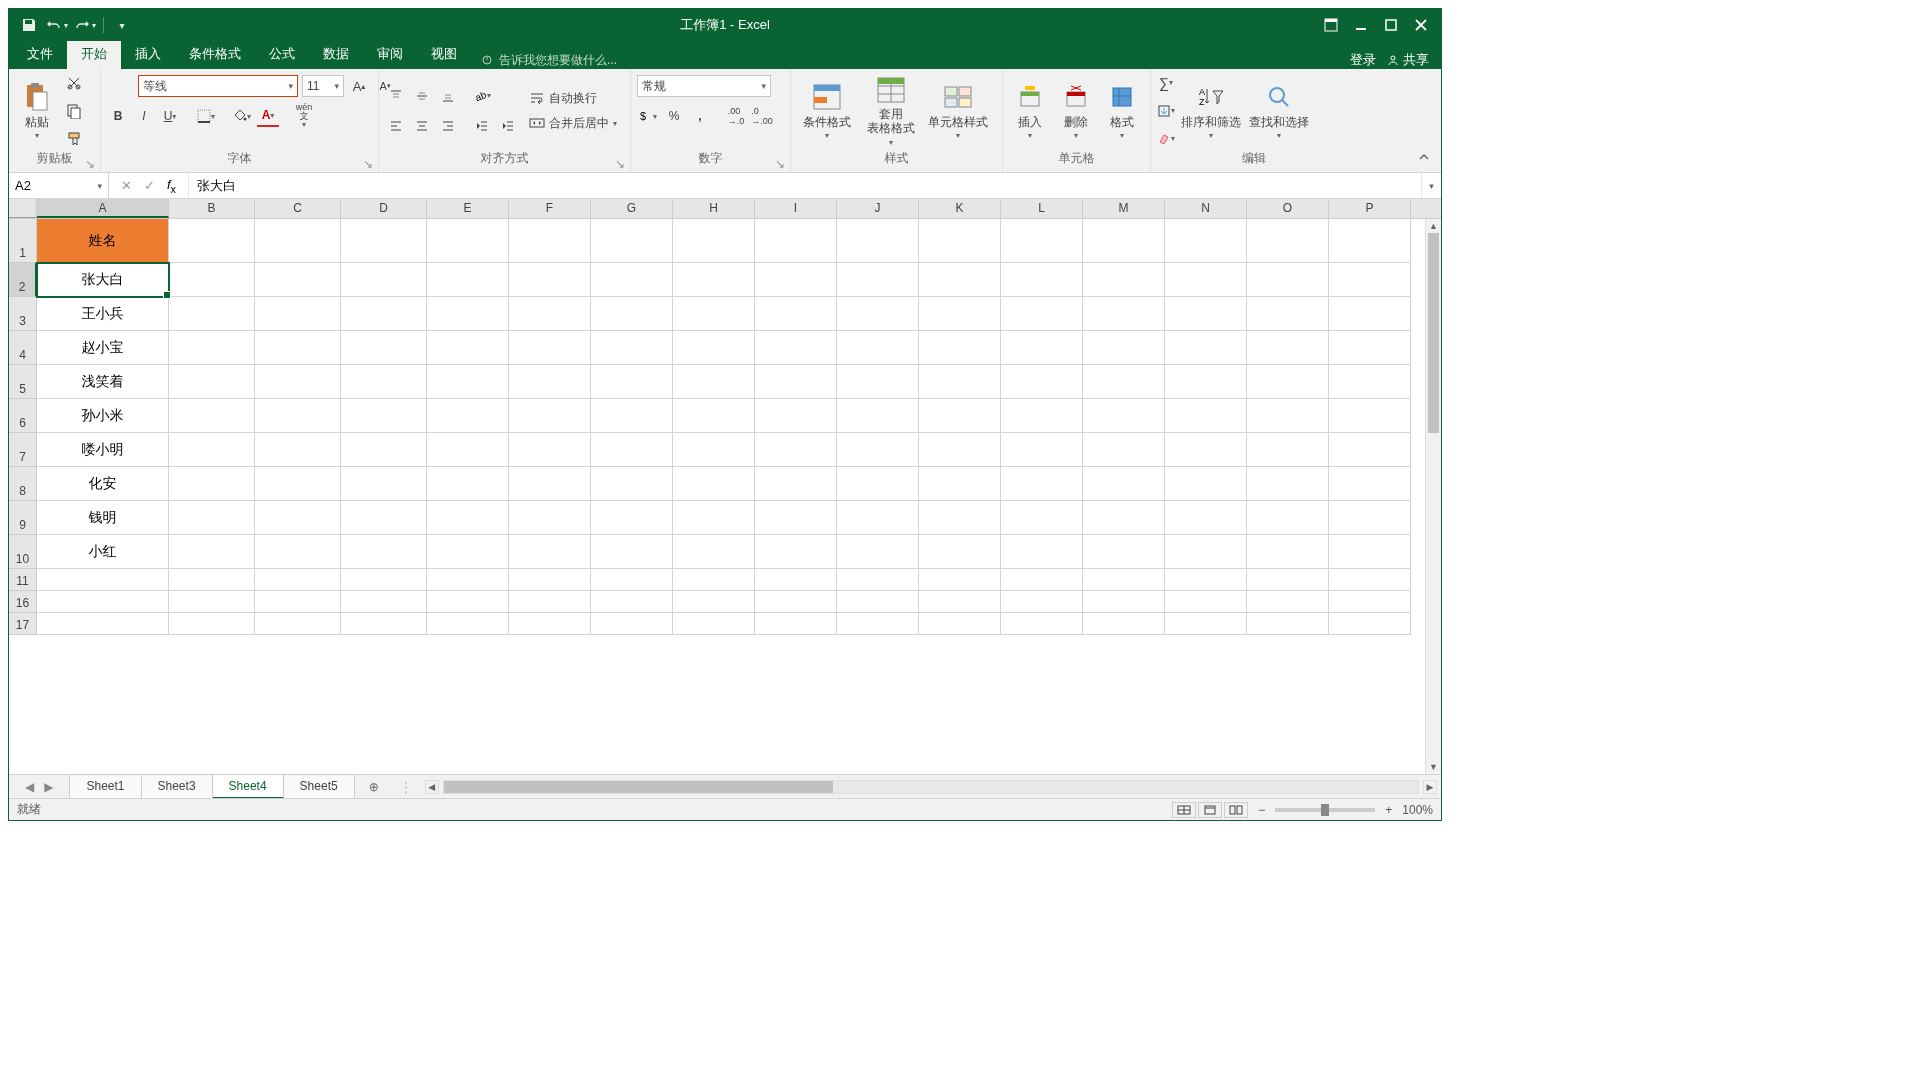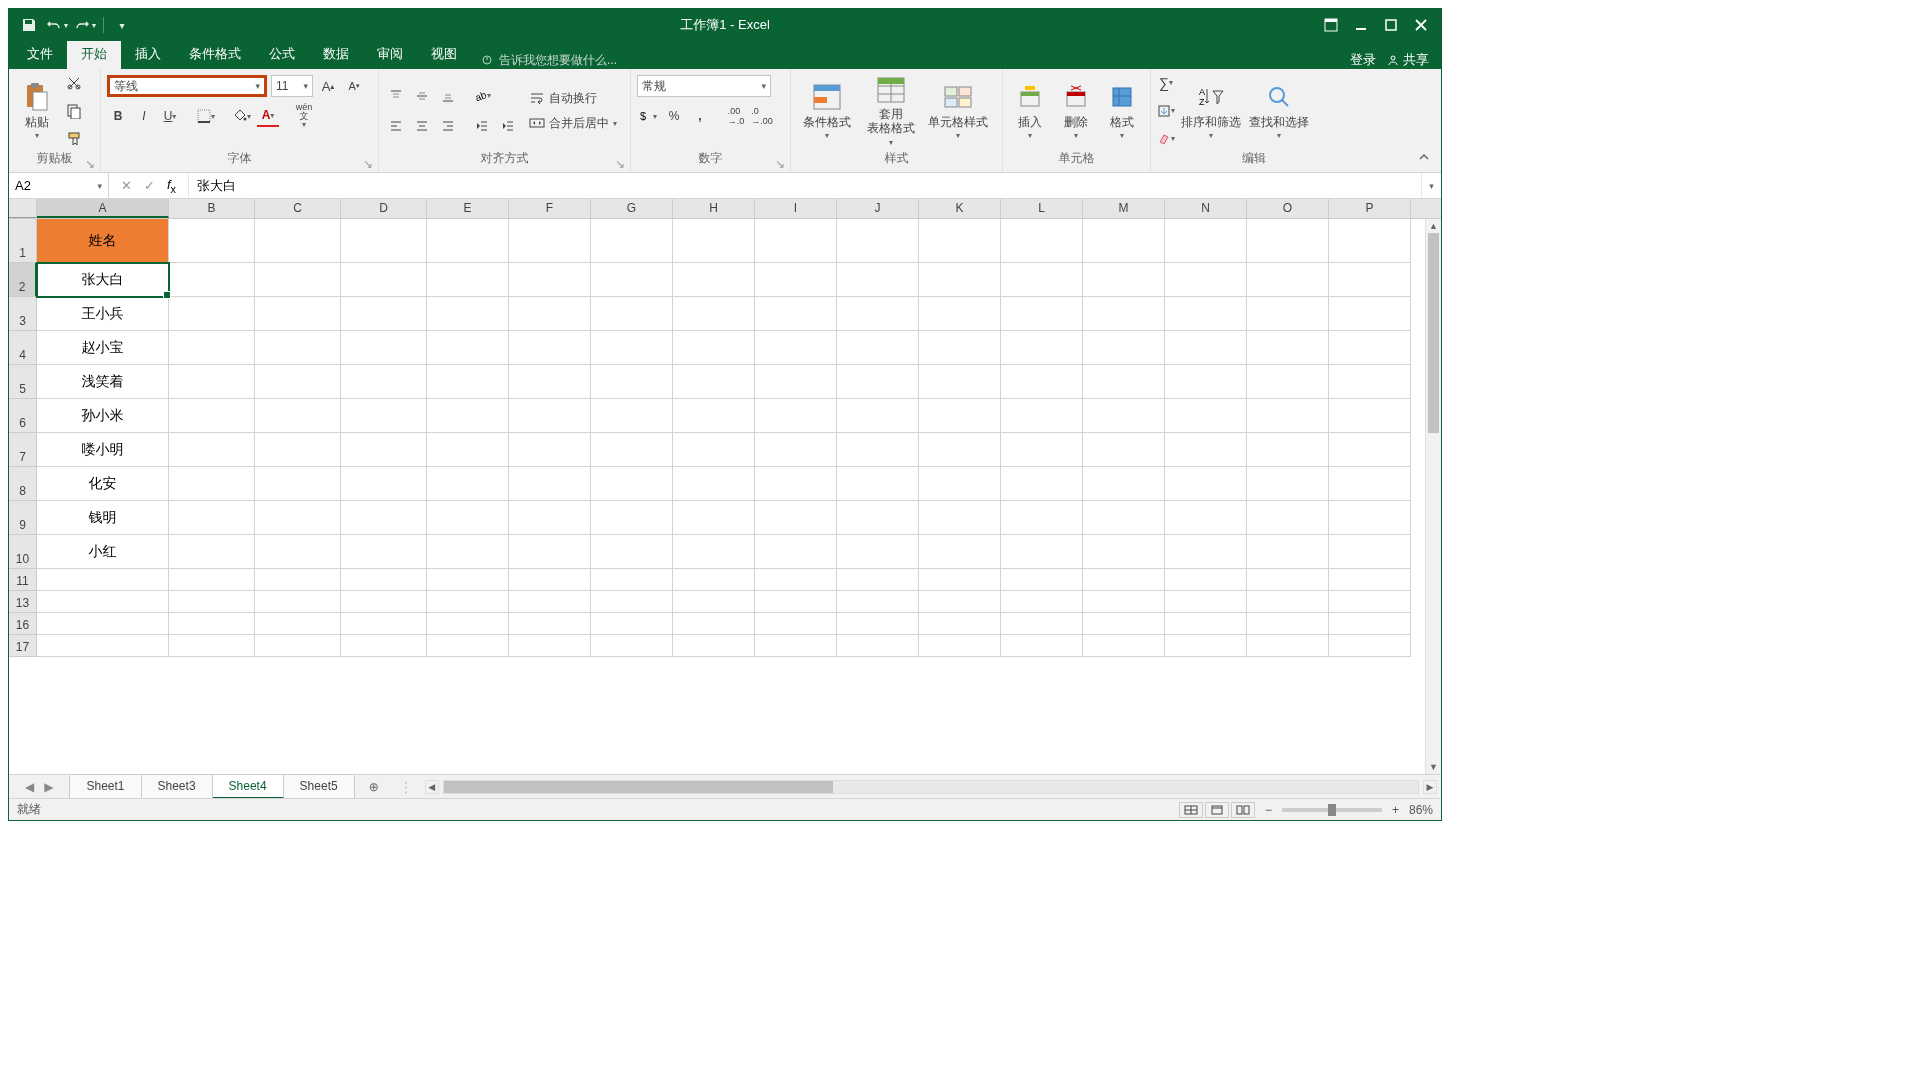--- a/index.html
+++ b/index.html
@@ -29,21 +29,21 @@
 .ribbon-group-content { flex: 1; display: flex; align-items: center; gap: 4px; }
 .ribbon-group-label { text-align: center; font-size: 12px; color: #666; padding-bottom: 3px; }
 .ribbon-group .launcher { position: absolute; right: 3px; bottom: 3px; width: 12px; height: 12px; opacity: 0.5; }
 
 .big-btn { display: flex; flex-direction: column; align-items: center; justify-content: center; width: 44px; height: 72px; gap: 2px; cursor: pointer; }
 .big-btn .icon { width: 32px; height: 32px; display: flex; align-items: center; justify-content: center; }
 .big-btn .label { font-size: 12px; text-align: center; line-height: 1.2; }
 .small-btn { width: 22px; height: 22px; display: flex; align-items: center; justify-content: center; cursor: pointer; }
 .mini-row { display: flex; flex-direction: column; gap: 6px; }
 
-.font-select { width: 160px; height: 22px; border: 3px solid #c2410c; background: #fff; font-size: 12px; padding: 0 4px; display: flex; align-items: center; justify-content: space-between; }
+.font-select { width: 160px; height: 22px; border: 1px solid #c2410c; background: #fff; font-size: 12px; padding: 0 4px; display: flex; align-items: center; justify-content: space-between; margin-left: 31px; }
 .size-select { width: 42px; height: 22px; border: 1px solid #c6c6c6; background: #fff; font-size: 12px; padding: 0 4px; display: flex; align-items: center; justify-content: space-between; }
 .number-select { width: 134px; height: 22px; border: 1px solid #c6c6c6; background: #fff; font-size: 12px; padding: 0 4px; display: flex; align-items: center; justify-content: space-between; }
 .row-btns { display: flex; gap: 4px; align-items: center; }
 .underline-red { border-bottom: 2px solid #d22; }
 
 .ribbon-collapse { position: absolute; right: 6px; bottom: 4px; }
 
 
 .formula-bar { height: 26px; border-bottom: 1px solid #d4d4d4; background: #fff; display: flex; align-items: stretch; font-size: 13px; }
 .name-box { width: 100px; border-right: 1px solid #d4d4d4; display: flex; align-items: center; padding: 0 6px; justify-content: space-between; }
@@ -777,39 +777,20 @@
           <div class="cell" style="width: 82px;"></div>
           <div class="cell" style="width: 82px;"></div>
           <div class="cell" style="width: 82px;"></div>
           <div class="cell" style="width: 82px;"></div>
           <div class="cell" style="width: 82px;"></div>
           <div class="cell" style="width: 82px;"></div>
           <div class="cell" style="width: 82px;"></div>
           <div class="cell" style="width: 82px;"></div>
         </div>
         <div class="g-row" style="height: 22px;">
-          <div class="row-head">13</div>
-          <div class="cell" style="width: 132px;"></div>
-          <div class="cell" style="width: 86px;"></div>
-          <div class="cell" style="width: 86px;"></div>
-          <div class="cell" style="width: 86px;"></div>
-          <div class="cell" style="width: 82px;"></div>
-          <div class="cell" style="width: 82px;"></div>
-          <div class="cell" style="width: 82px;"></div>
-          <div class="cell" style="width: 82px;"></div>
-          <div class="cell" style="width: 82px;"></div>
-          <div class="cell" style="width: 82px;"></div>
-          <div class="cell" style="width: 82px;"></div>
-          <div class="cell" style="width: 82px;"></div>
-          <div class="cell" style="width: 82px;"></div>
-          <div class="cell" style="width: 82px;"></div>
-          <div class="cell" style="width: 82px;"></div>
-          <div class="cell" style="width: 82px;"></div>
-        </div>
-        <div class="g-row" style="height: 22px;">
           <div class="row-head">16</div>
           <div class="cell" style="width: 132px;"></div>
           <div class="cell" style="width: 86px;"></div>
           <div class="cell" style="width: 86px;"></div>
           <div class="cell" style="width: 86px;"></div>
           <div class="cell" style="width: 82px;"></div>
           <div class="cell" style="width: 82px;"></div>
           <div class="cell" style="width: 82px;"></div>
           <div class="cell" style="width: 82px;"></div>
           <div class="cell" style="width: 82px;"></div>
@@ -892,17 +873,17 @@
               <rect x="1" y="1" width="5" height="8" fill="none" stroke="#444"></rect>
               <rect x="8" y="1" width="5" height="8" fill="none" stroke="#444"></rect>
             </svg>
           </div>
       </div>
       <span>−</span>
       <div class="zoom-slider">
           <div class="handle"></div>
         </div>
       <span>+</span>
-      <span>86%</span>
+      <span>100%</span>
     </div>
   </div>
 
 </div>
 
 </body></html>

